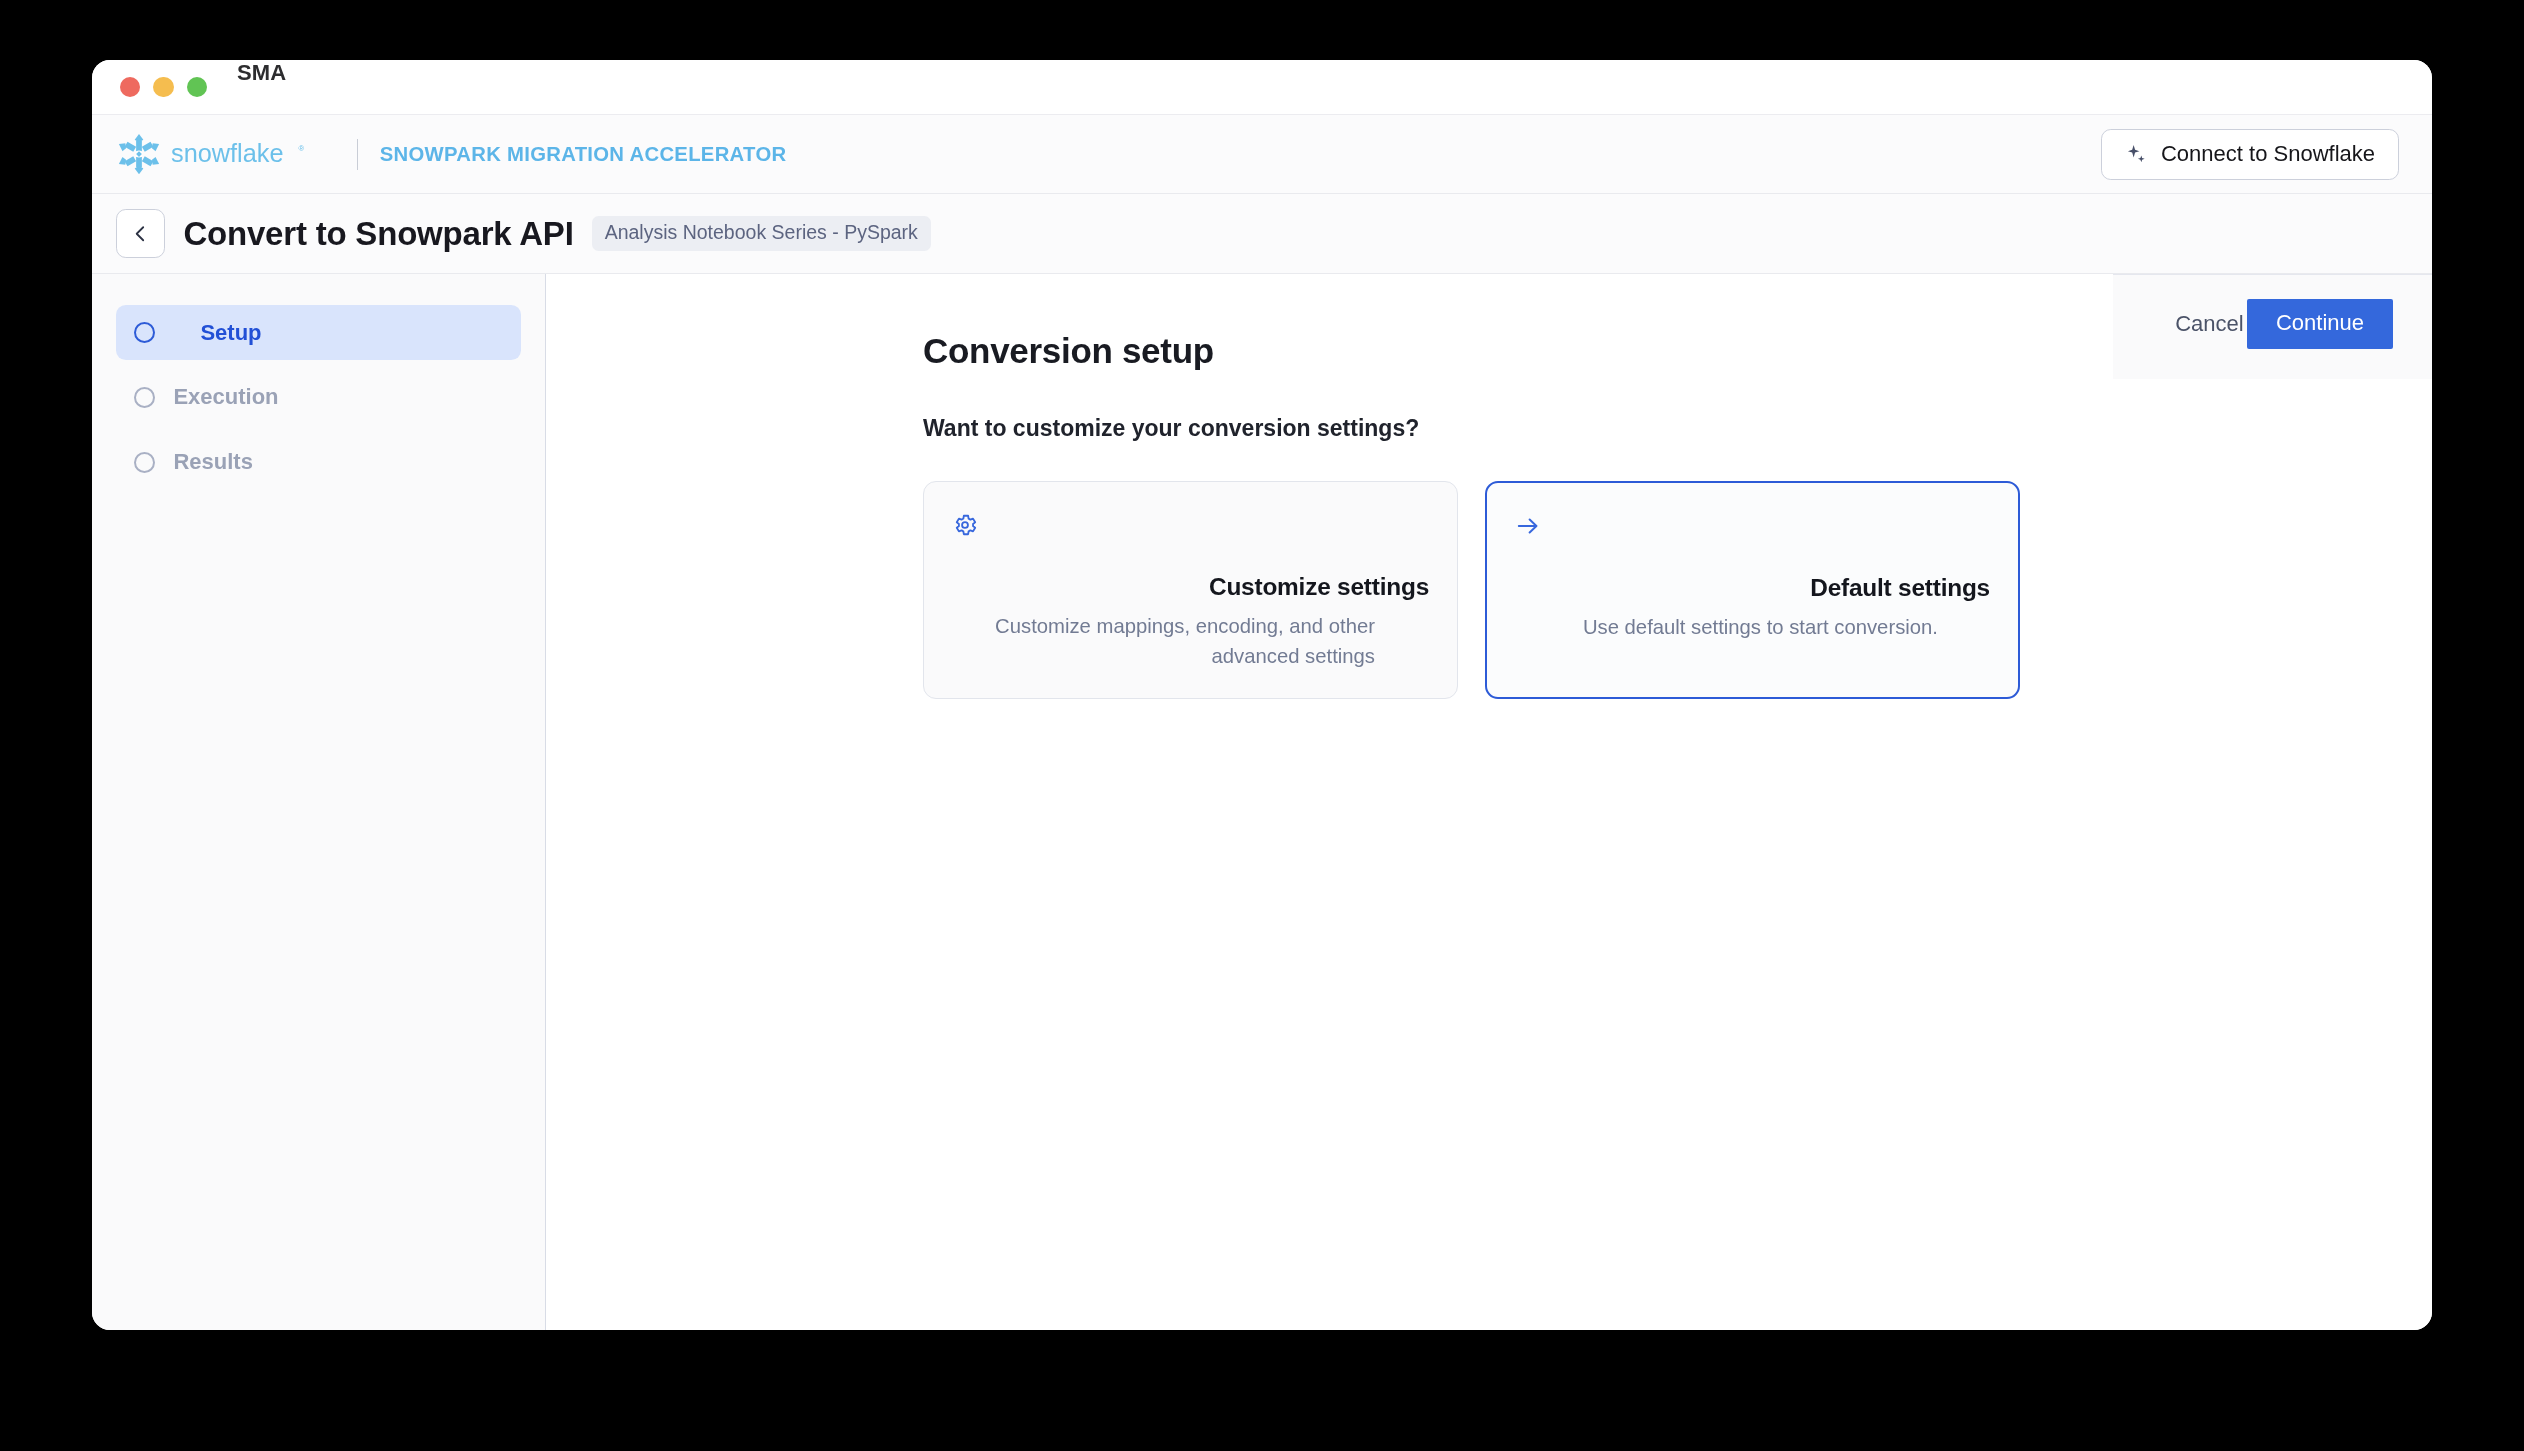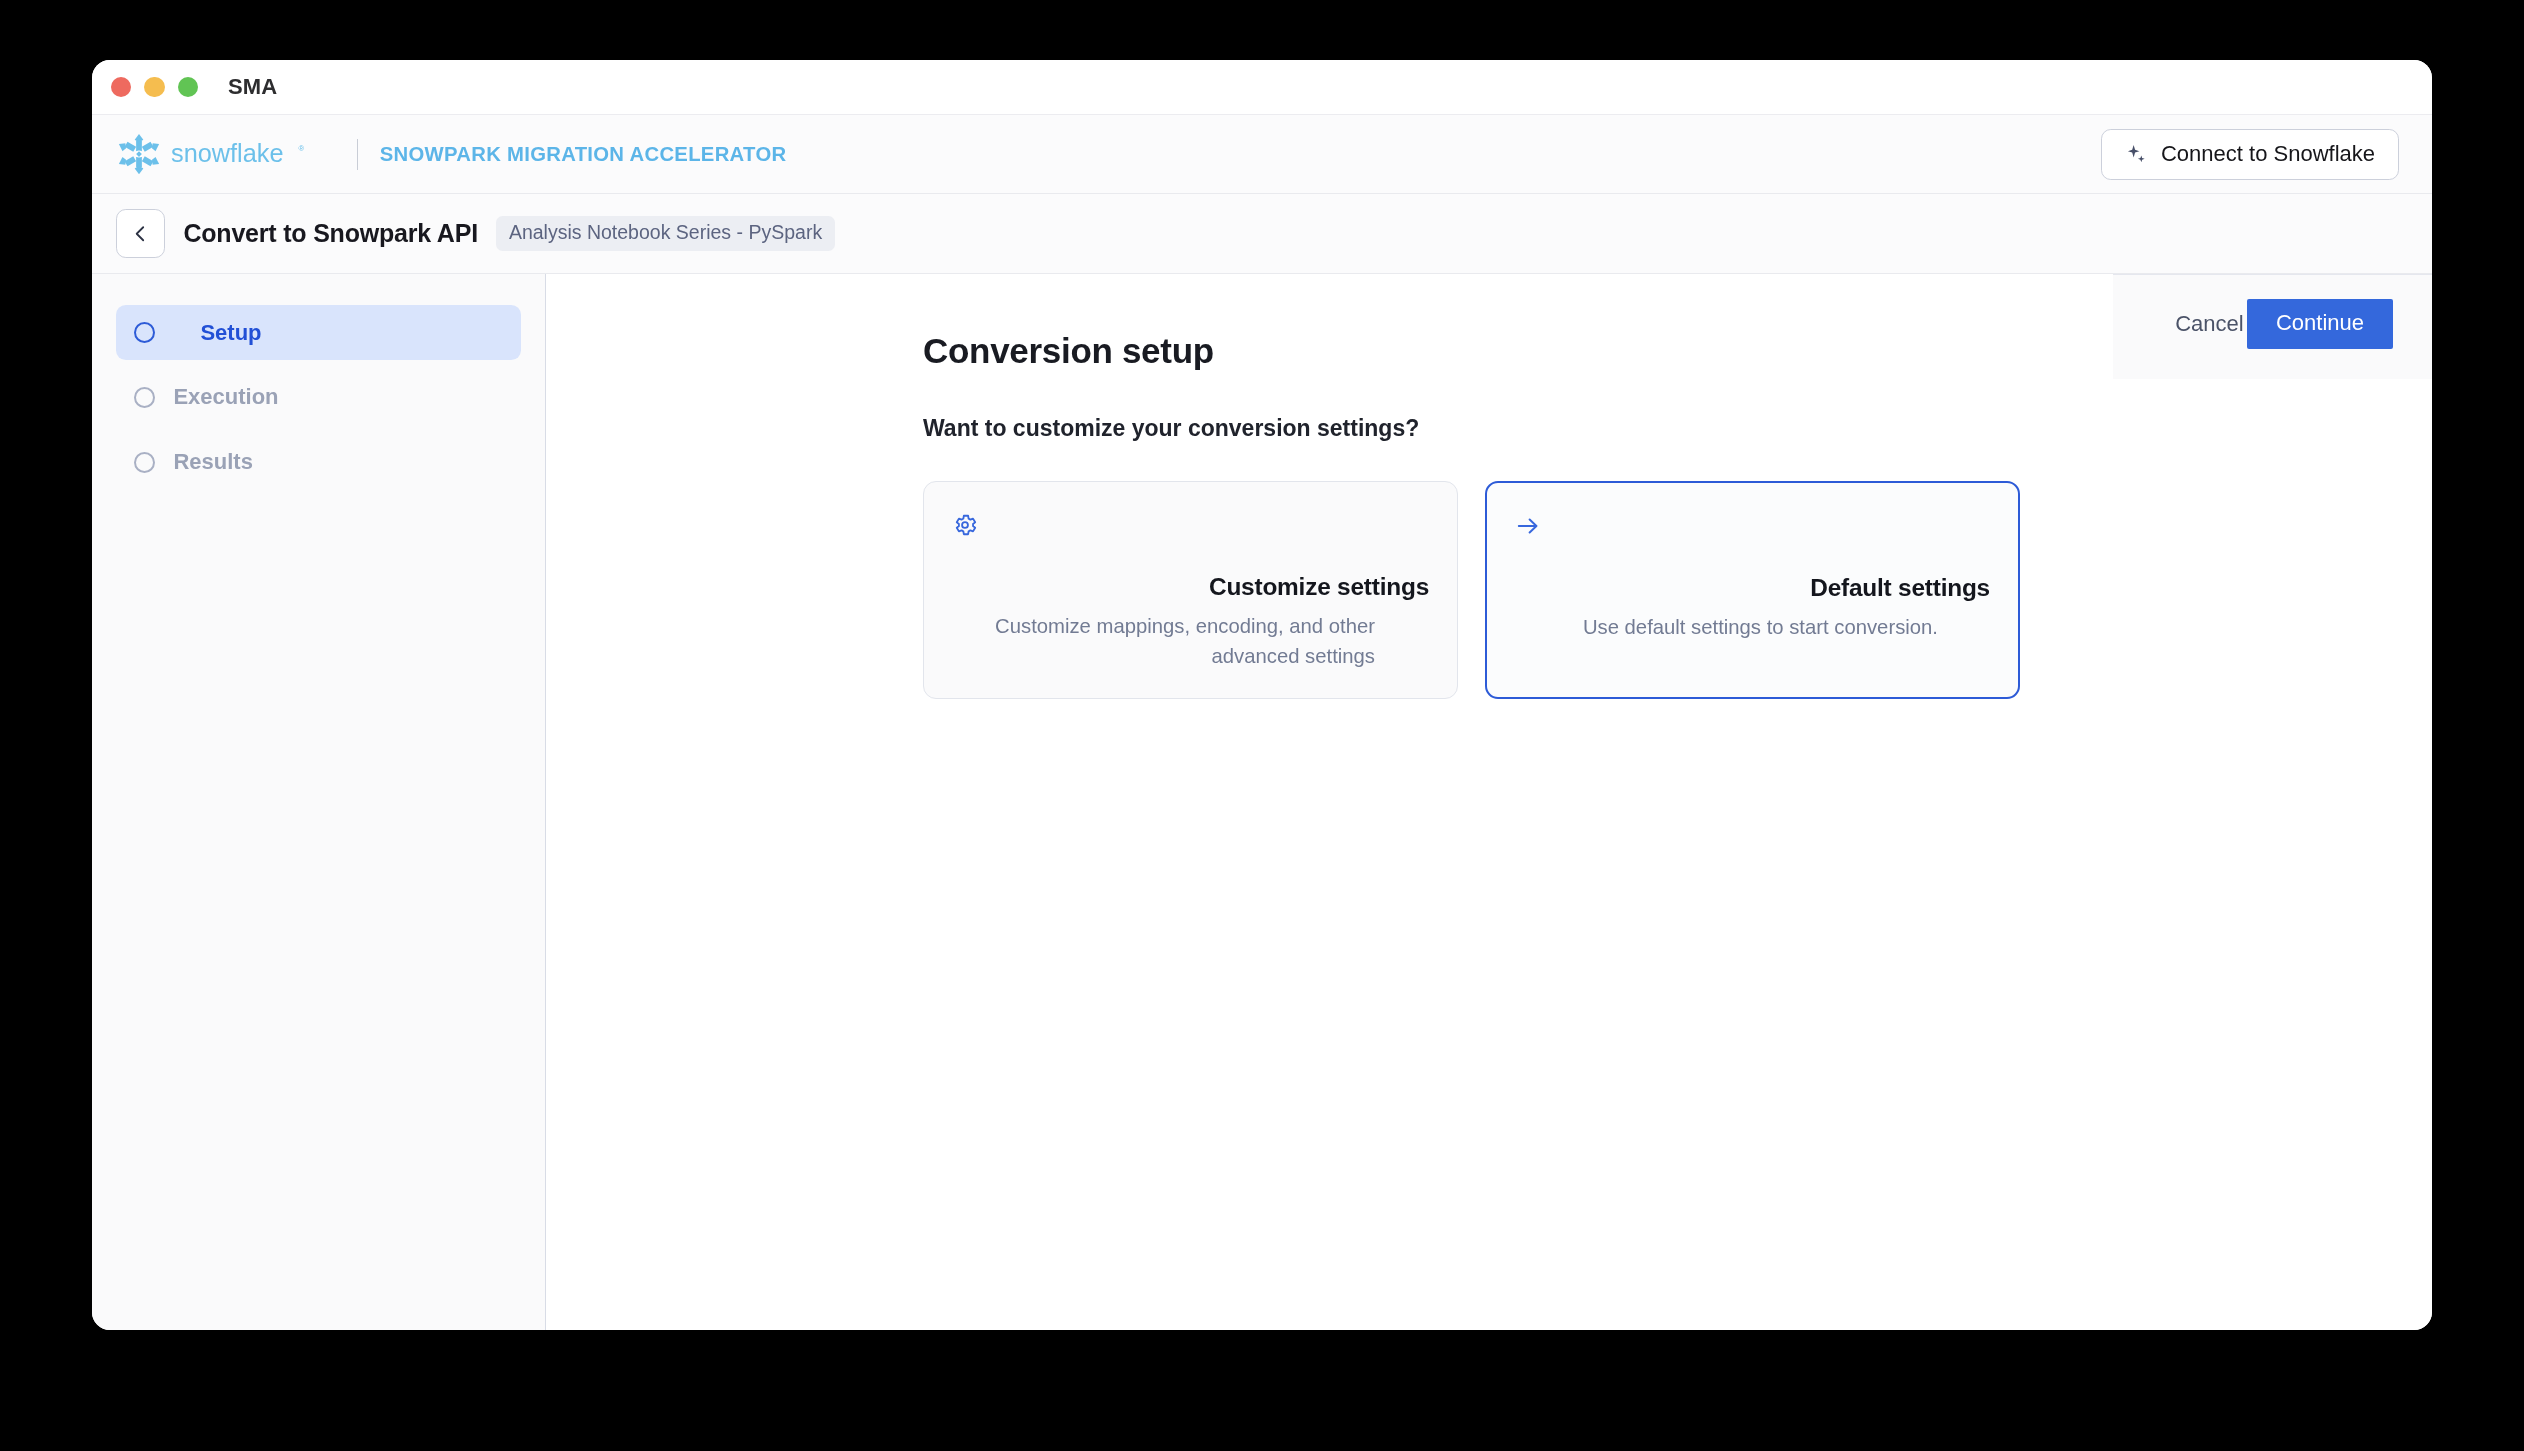--- a/index.html
+++ b/index.html
@@ -28,22 +28,21 @@
     display: flex;
     flex-direction: column;
   }
 
   
   .titlebar {
     height: 55px;
     flex: 0 0 55px;
     background: #ffffff;
     display: flex;
-    align-items: center;
-    padding-left: 19px;
+    padding-left: 28px;
     box-sizing: border-box;
     border-bottom: 0.8px solid #ececf0;
   }
   .traffic {
     display: flex;
     align-items: center;
     gap: 13px;
   }
   .dot {
     width: 20.3px;
@@ -138,21 +137,21 @@
     border-radius: 9.8px;
     background: #ffffff;
     display: flex;
     align-items: center;
     justify-content: center;
     cursor: pointer;
     padding: 0;
   }
   .chev { width: 19.5px; height: 19.5px; display: block; }
   .page-title {
-    font-size: 25px;
+    font-size: 33px;
     font-weight: 700;
     color: #18181f;
     letter-spacing: -0.2px;
     text-align: right;
   }
   .subject-badge {
     background: #eceef3;
     color: #5c6480;
     font-size: 19.5px;
     border-radius: 6.5px;

